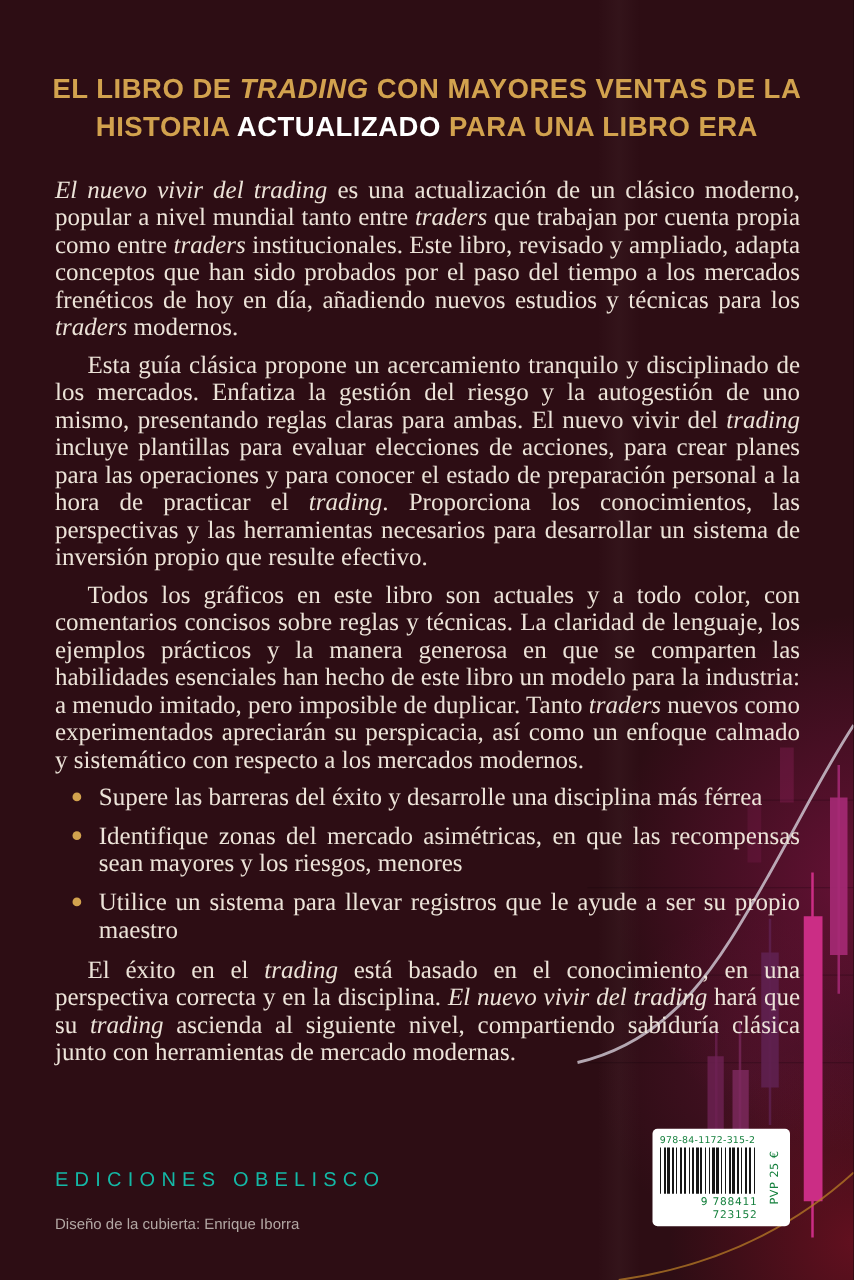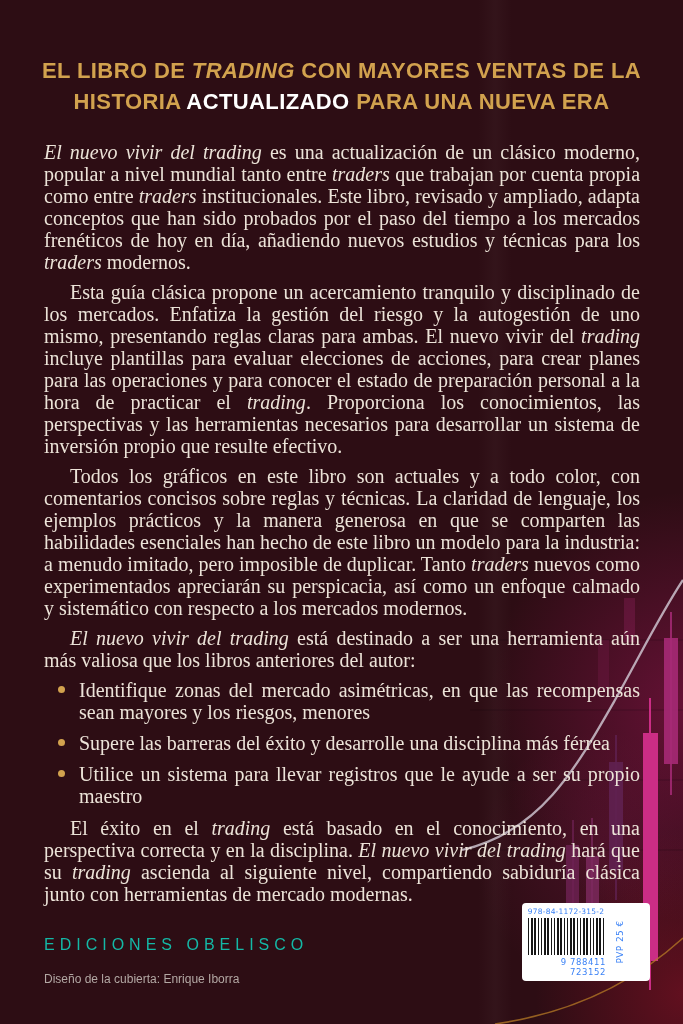--- a/index.html
+++ b/index.html
@@ -36,22 +36,22 @@
   .dot{position:absolute;left:0;top:7px;width:7px;height:7px;border-radius:50%;background:#d2a24e;}
   .publisher{
     position:absolute;z-index:2;left:44px;top:936px;
     font-family:"Liberation Sans",sans-serif;font-size:16px;letter-spacing:5px;color:#14b8a6;
   }
   .credit{
     position:absolute;z-index:2;left:44px;top:972px;
     font-family:"Liberation Sans",sans-serif;font-size:12px;color:#b3a8a4;
   }
   .barcode-box{
-    position:absolute;z-index:3;left:522px;top:903px;width:128px;height:78px;
-    background:#ffffff;border-radius:4px;color:#3b82f6;
+    position:absolute;z-index:3;left:522px;top:903px;width:110px;height:78px;
+    background:#ffffff;border-radius:4px;color:#15803d;
     font-family:"DejaVu Sans",sans-serif;
   }
   .bc-isbn{position:absolute;top:4px;left:4px;width:80px;font-size:7.5px;text-align:center;letter-spacing:0.2px;}
   .bc-bars{
     position:absolute;top:15px;left:6px;width:76px;height:37px;
     background:repeating-linear-gradient(90deg,
       #161616 0 1px,#fff 1px 3px,
       #161616 3px 5px,#fff 5px 6px,
       #161616 6px 8px,#fff 8px 10px,
       #161616 10px 11px,#fff 11px 13px);
@@ -87,35 +87,34 @@
       <rect x="609" y="762" width="14" height="108" fill="#5f2150" opacity="0.9"></rect>
       <line x1="650" y1="698" x2="650" y2="990" stroke="#cb2d85" stroke-width="2"></line>
       <rect x="643" y="733" width="15" height="228" fill="#cb2d85"></rect>
       <line x1="671" y1="612" x2="671" y2="795" stroke="#a62a76" stroke-width="2" opacity="0.85"></line>
       <rect x="664" y="638" width="14" height="126" fill="#a62a76" opacity="0.9"></rect>
     </g>
     <path d="M 462 850 C 540 832 575 770 615 700 C 642 652 660 615 683 580" stroke="#d5cdd8" stroke-width="2.3" fill="none" opacity="0.8"></path>
     <path d="M 495 1024 C 565 1014 628 988 683 938" stroke="#b77b25" stroke-width="1.6" fill="none" opacity="0.75"></path>
   </svg>
 
-  <header class="headline"><span>EL LIBRO DE </span><em>TRADING</em><span> CON MAYORES VENTAS DE LA HISTORIA </span><span class="hl">ACTUALIZADO</span><span> PARA UNA NUEVA ERA</span></header>
+  <header class="headline"><span>EL LIBRO DE </span><em>TRADING</em><span> CON MAYORES VENTAS DE LA HISTORIA </span><span class="hl">ACTUALIZADO</span><span> PARA UNA LIBRO ERA</span></header>
 
   <main class="body-text">
     <p class="para first"><em>El nuevo vivir del trading</em><span> es una actualización de un clásico moderno, popular a nivel mundial tanto entre </span><em>traders</em><span> que trabajan por cuenta propia como entre </span><em>traders</em><span> institucionales. Este libro, revisado y ampliado, adapta conceptos que han sido probados por el paso del tiempo a los mercados frenéticos de hoy en día, añadiendo nuevos estudios y técnicas para los </span><em>traders</em><span> modernos.</span></p>
     <p class="para"><span>Esta guía clásica propone un acercamiento tranquilo y disciplinado de los mercados. Enfatiza la gestión del riesgo y la autogestión de uno mismo, presentando reglas claras para ambas. El nuevo vivir del </span><em>trading</em><span> incluye plantillas para evaluar elecciones de acciones, para crear planes para las operaciones y para conocer el estado de preparación personal a la hora de practicar el </span><em>trading</em><span>. Proporciona los conocimientos, las perspectivas y las herramientas necesarios para desarrollar un sistema de inversión propio que resulte efectivo.</span></p>
     <p class="para"><span>Todos los gráficos en este libro son actuales y a todo color, con comentarios concisos sobre reglas y técnicas. La claridad de lenguaje, los ejemplos prácticos y la manera generosa en que se comparten las habilidades esenciales han hecho de este libro un modelo para la industria: a menudo imitado, pero imposible de duplicar. Tanto </span><em>traders</em><span> nuevos como experimentados apreciarán su perspicacia, así como un enfoque calmado y sistemático con respecto a los mercados modernos.</span></p>
-    <p class="para"><em>El nuevo vivir del trading</em><span> está destinado a ser una herramienta aún más valiosa que los libros anteriores del autor:</span></p>
     <ul class="bullets">
       <li>
         <span class="dot"></span>
-        <span class="li-text"><span>Identifique zonas del mercado asimétricas, en que las recompensas sean mayores y los riesgos, menores</span></span>
+        <span class="li-text"><span>Supere las barreras del éxito y desarrolle una disciplina más férrea</span></span>
       </li>
       <li>
         <span class="dot"></span>
-        <span class="li-text"><span>Supere las barreras del éxito y desarrolle una disciplina más férrea</span></span>
+        <span class="li-text"><span>Identifique zonas del mercado asimétricas, en que las recompensas sean mayores y los riesgos, menores</span></span>
       </li>
       <li>
         <span class="dot"></span>
         <span class="li-text"><span>Utilice un sistema para llevar registros que le ayude a ser su propio maestro</span></span>
       </li>
     </ul>
     <p class="para"><span>El éxito en el </span><em>trading</em><span> está basado en el conocimiento, en una perspectiva correcta y en la disciplina. </span><em>El nuevo vivir del trading</em><span> hará que su </span><em>trading</em><span> ascienda al siguiente nivel, compartiendo sabiduría clásica junto con herramientas de mercado modernas.</span></p>
   </main>
 
   <div class="publisher">EDICIONES OBELISCO</div>

